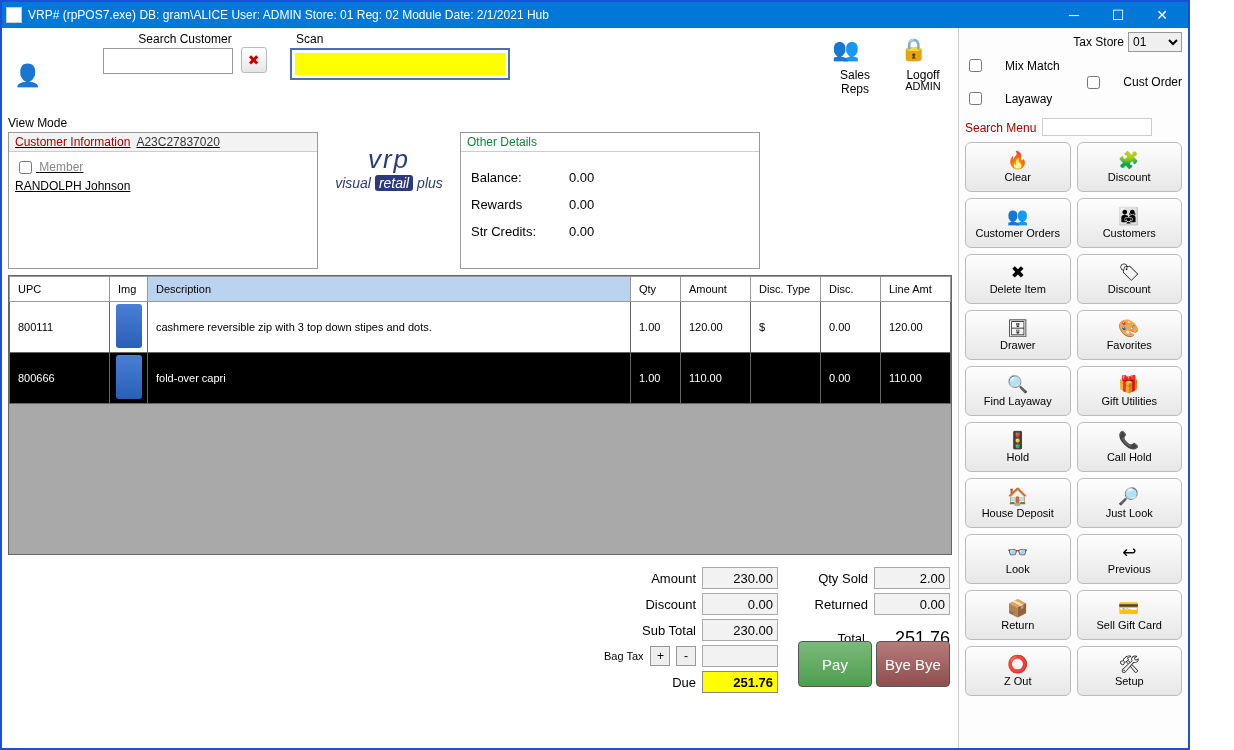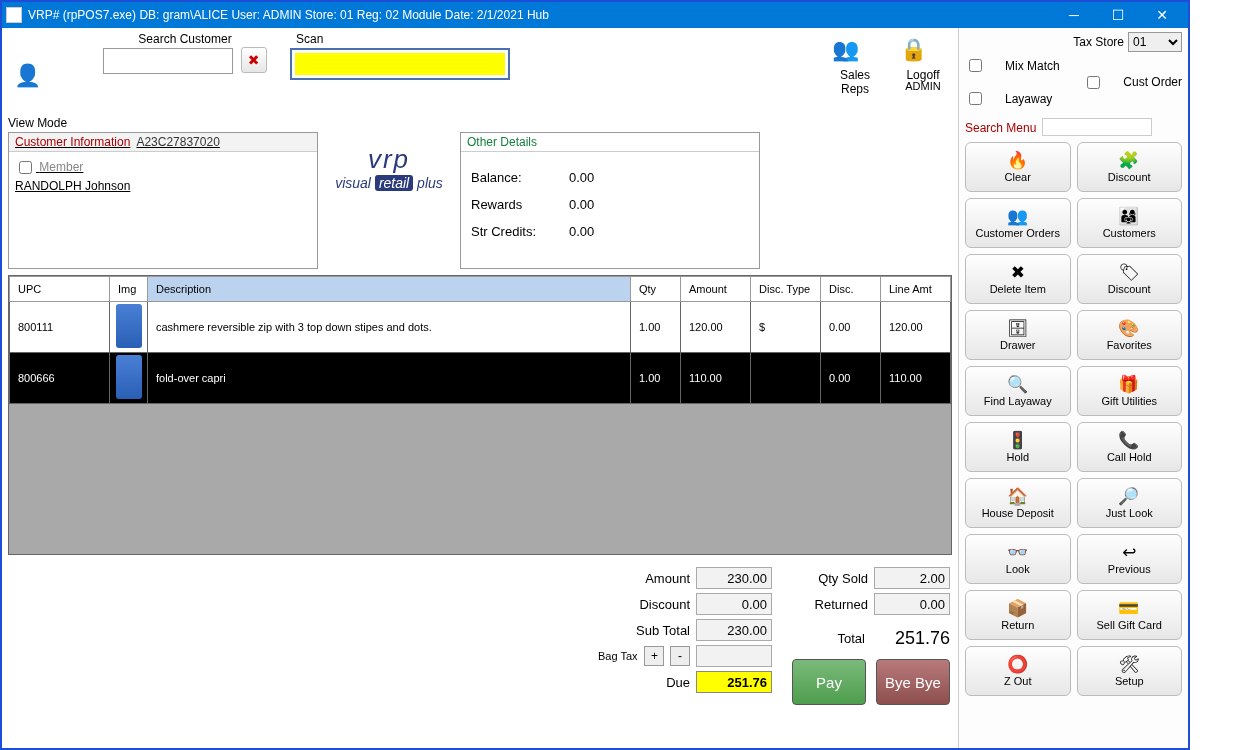--- a/index.html
+++ b/index.html
@@ -220,21 +220,21 @@
               <input class="val" readonly="" value="2.00" style="">
             </div>
     <div class="r">
               <span>Returned</span>
               <input class="val" readonly="" value="0.00" style="">
             </div>
     <div class="r" style="margin-top:8px">
               <span>Total</span>
               <span class="total">251.76</span>
             </div>
-    <div class="r" style="margin-top:18px;gap:10px">
+    <div class="r" style="gap:4px">
       <div class="bigbtn pay">Pay</div>
       <div class="bigbtn bye">Bye Bye</div>
     </div>
   </div>
 </div>
 
 </div>
 
 <div class="rightpane">
   <div class="row1">

